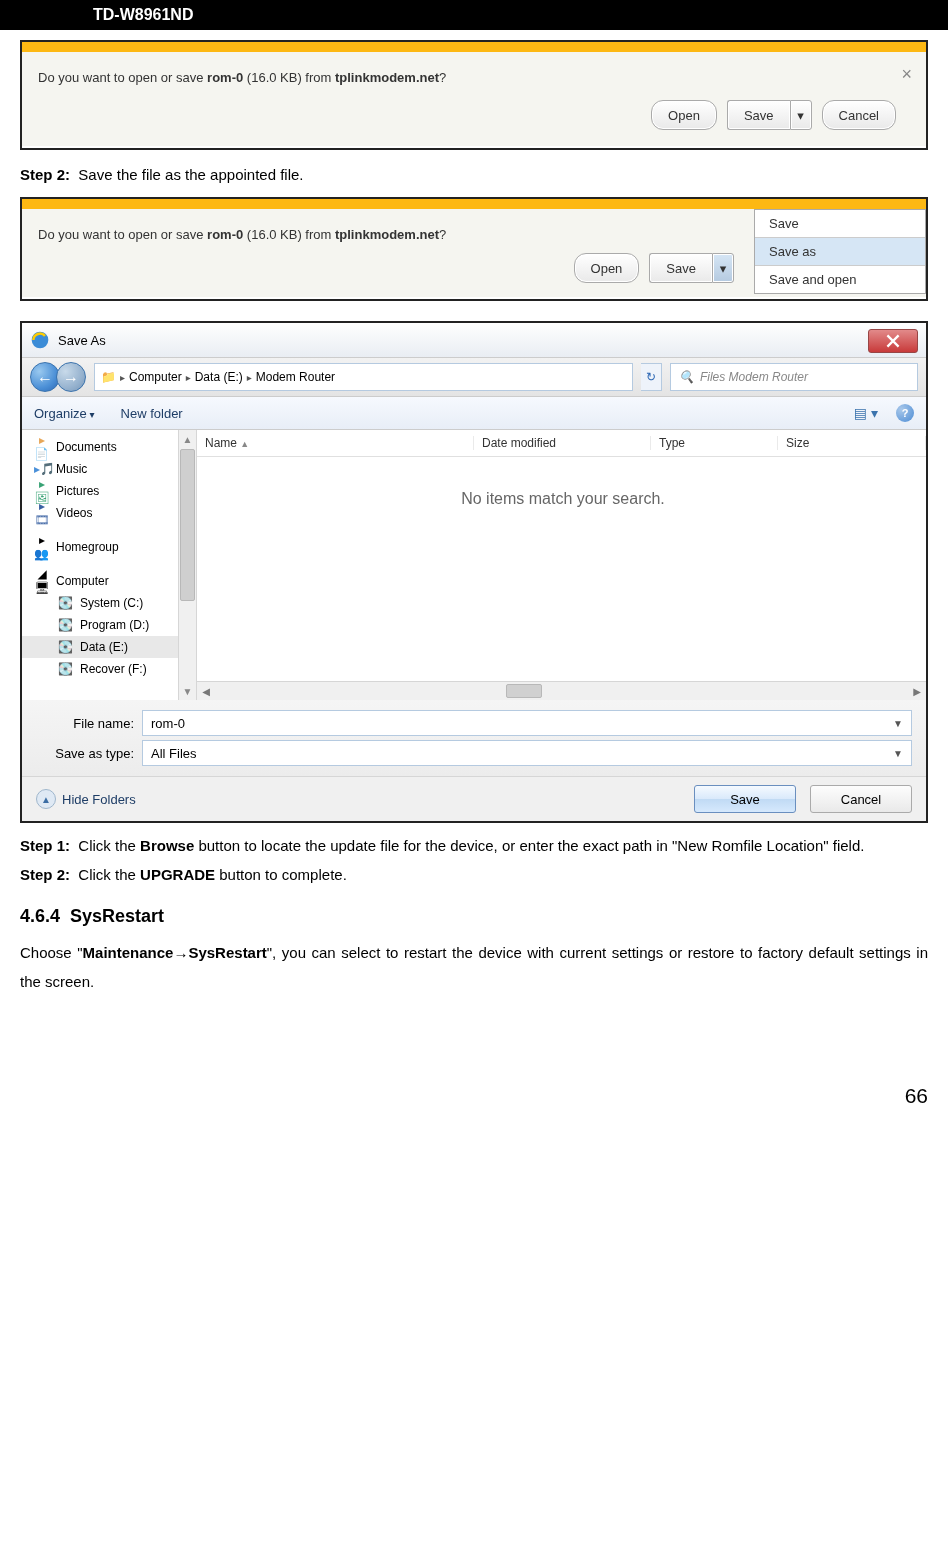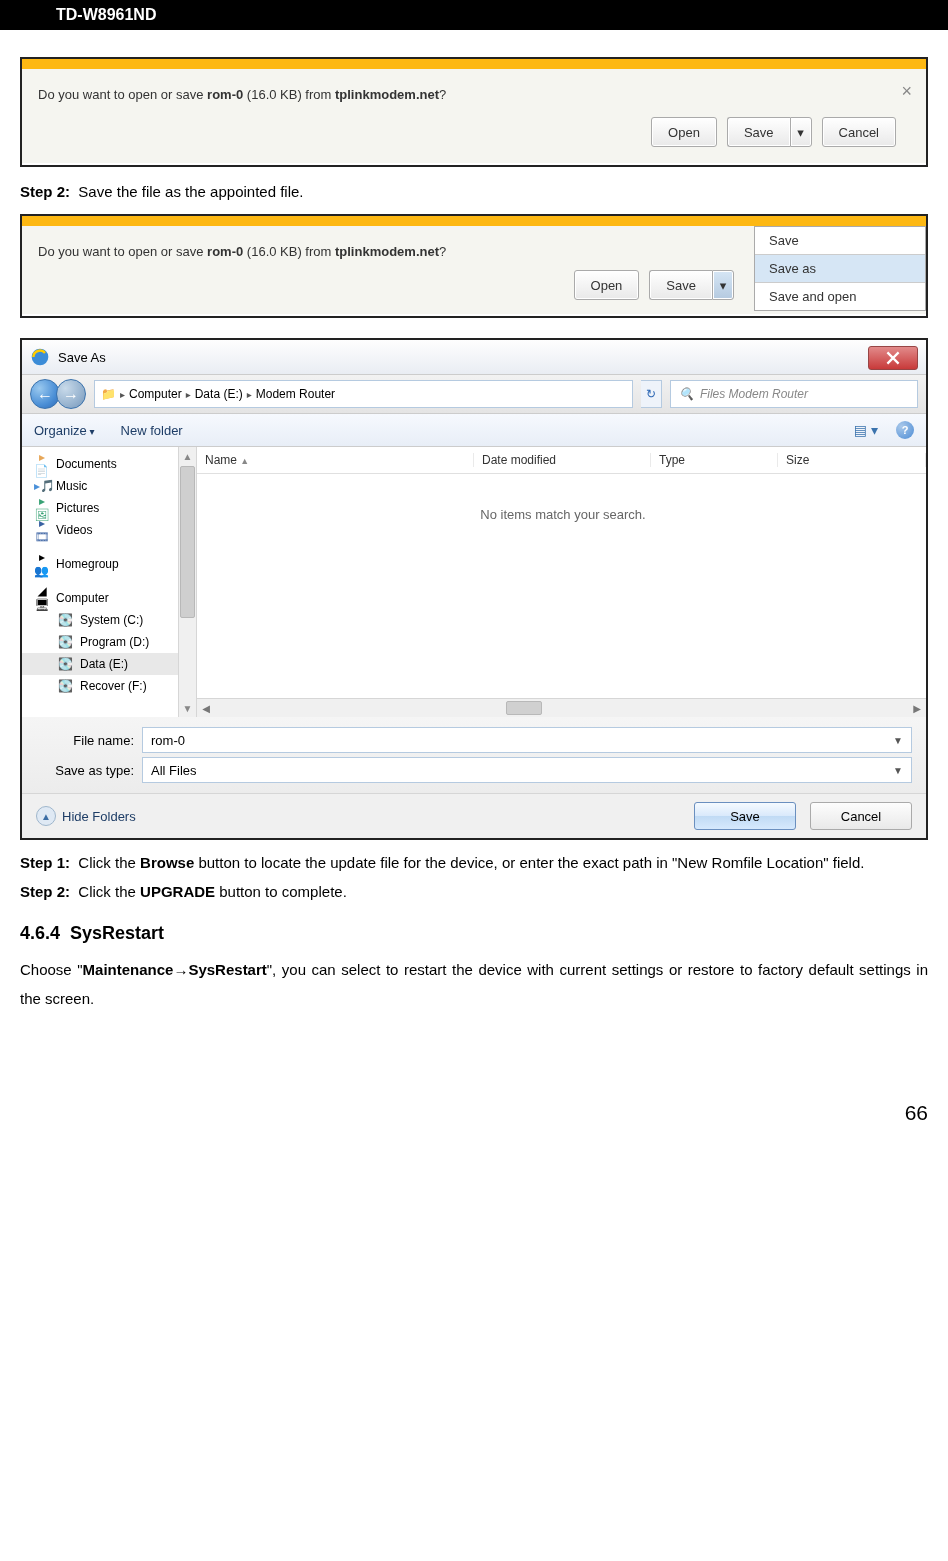--- a/index.html
+++ b/index.html
@@ -14,22 +14,22 @@
   .page {
     padding: 0 20px 0 20px;
     box-sizing: border-box;
   }
   .header {
     display: flex;
     background: #000;
     color: #fff;
     height: 30px;
     align-items: center;
-    margin: 0 -20px 27px -20px;
-    padding-left: 56px;
+    margin: 0 -20px 10px -20px;
+    padding-left: 93px;
     font-weight: bold;
   }
   .header .model {
     font-size: 16px;
   }
   .header .title {
     margin-left: 14px;
     font-size: 16px;
   }
   .panel {
@@ -63,21 +63,21 @@
   .btn-row {
     position: absolute;
     right: 30px;
     bottom: 16px;
     display: flex;
     gap: 10px;
   }
   .win-btn {
     border: 1px solid #aaa;
     background: linear-gradient(#fff,#e9e9e9);
-    border-radius: 3px;
+    border-radius: 12px;
     height: 28px;
     font-size: 13px;
     display:flex; align-items:center; justify-content:center;
     box-shadow: inset 0 0 0 1px #fff;
     padding: 0 16px;
   }
   .btn-split { display:flex;}
   .btn-split .main { border-radius:3px 0 0 3px; border-right:none;}
   .btn-split .arrow { width:20px; padding:0; border-radius:0 3px 3px 0;}
   .step-line { margin: 6px 0 14px 0;}
@@ -161,21 +161,21 @@
   .side-scroll {
     position:absolute; right:0; top:0; bottom:0; width:17px;
     background:#f0f0f0; border-left:1px solid #d6d6d6;
     display:flex; flex-direction:column;
   }
   .side-scroll .arr{height:18px;display:flex;align-items:center;justify-content:center;color:#888;font-size:10px;}
   .side-scroll .thumb{height:150px;background:#cfcfcf;border:1px solid #b8b8b8;border-radius:2px;margin:1px;}
   .sa-files { flex:1; position:relative; font-size:12px; background:#fff;}
   .headers {height:26px; border-bottom:1px solid #e0e0e0; display:flex; align-items:center; color:#333;}
   .headers .col{padding:0 8px; border-right:1px solid #eaeaea;}
-  .nomatch{position:absolute; left:3px; right:0; top:60px; text-align:center; color:#666; font-size:13px;}
+  .nomatch{position:absolute; left:3px; right:0; top:60px; text-align:center; color:#666; font-size:16px;}
   .h-name{width:260px;}
   .h-date{width:160px;}
   .h-type{width:110px;}
   .h-size{flex:1;}
   .bottom-scroll{position:absolute;left:0;right:0;bottom:0;height:18px;background:#f0f0f0;border-top:1px solid #d6d6d6;display:flex;}
   .bottom-scroll .arr{width:18px;display:flex;align-items:center;justify-content:center;color:#777;font-size:10px;}
   .bottom-scroll .track{flex:1;position:relative;}
   .bottom-scroll .thumb{position:absolute;left:42%;top:2px;height:12px;width:34px;background:#d0d0d0;border:1px solid #b8b8b8;border-radius:2px;}
   .sa-fields {
     background:linear-gradient(#f5f5f5,#ececec);

